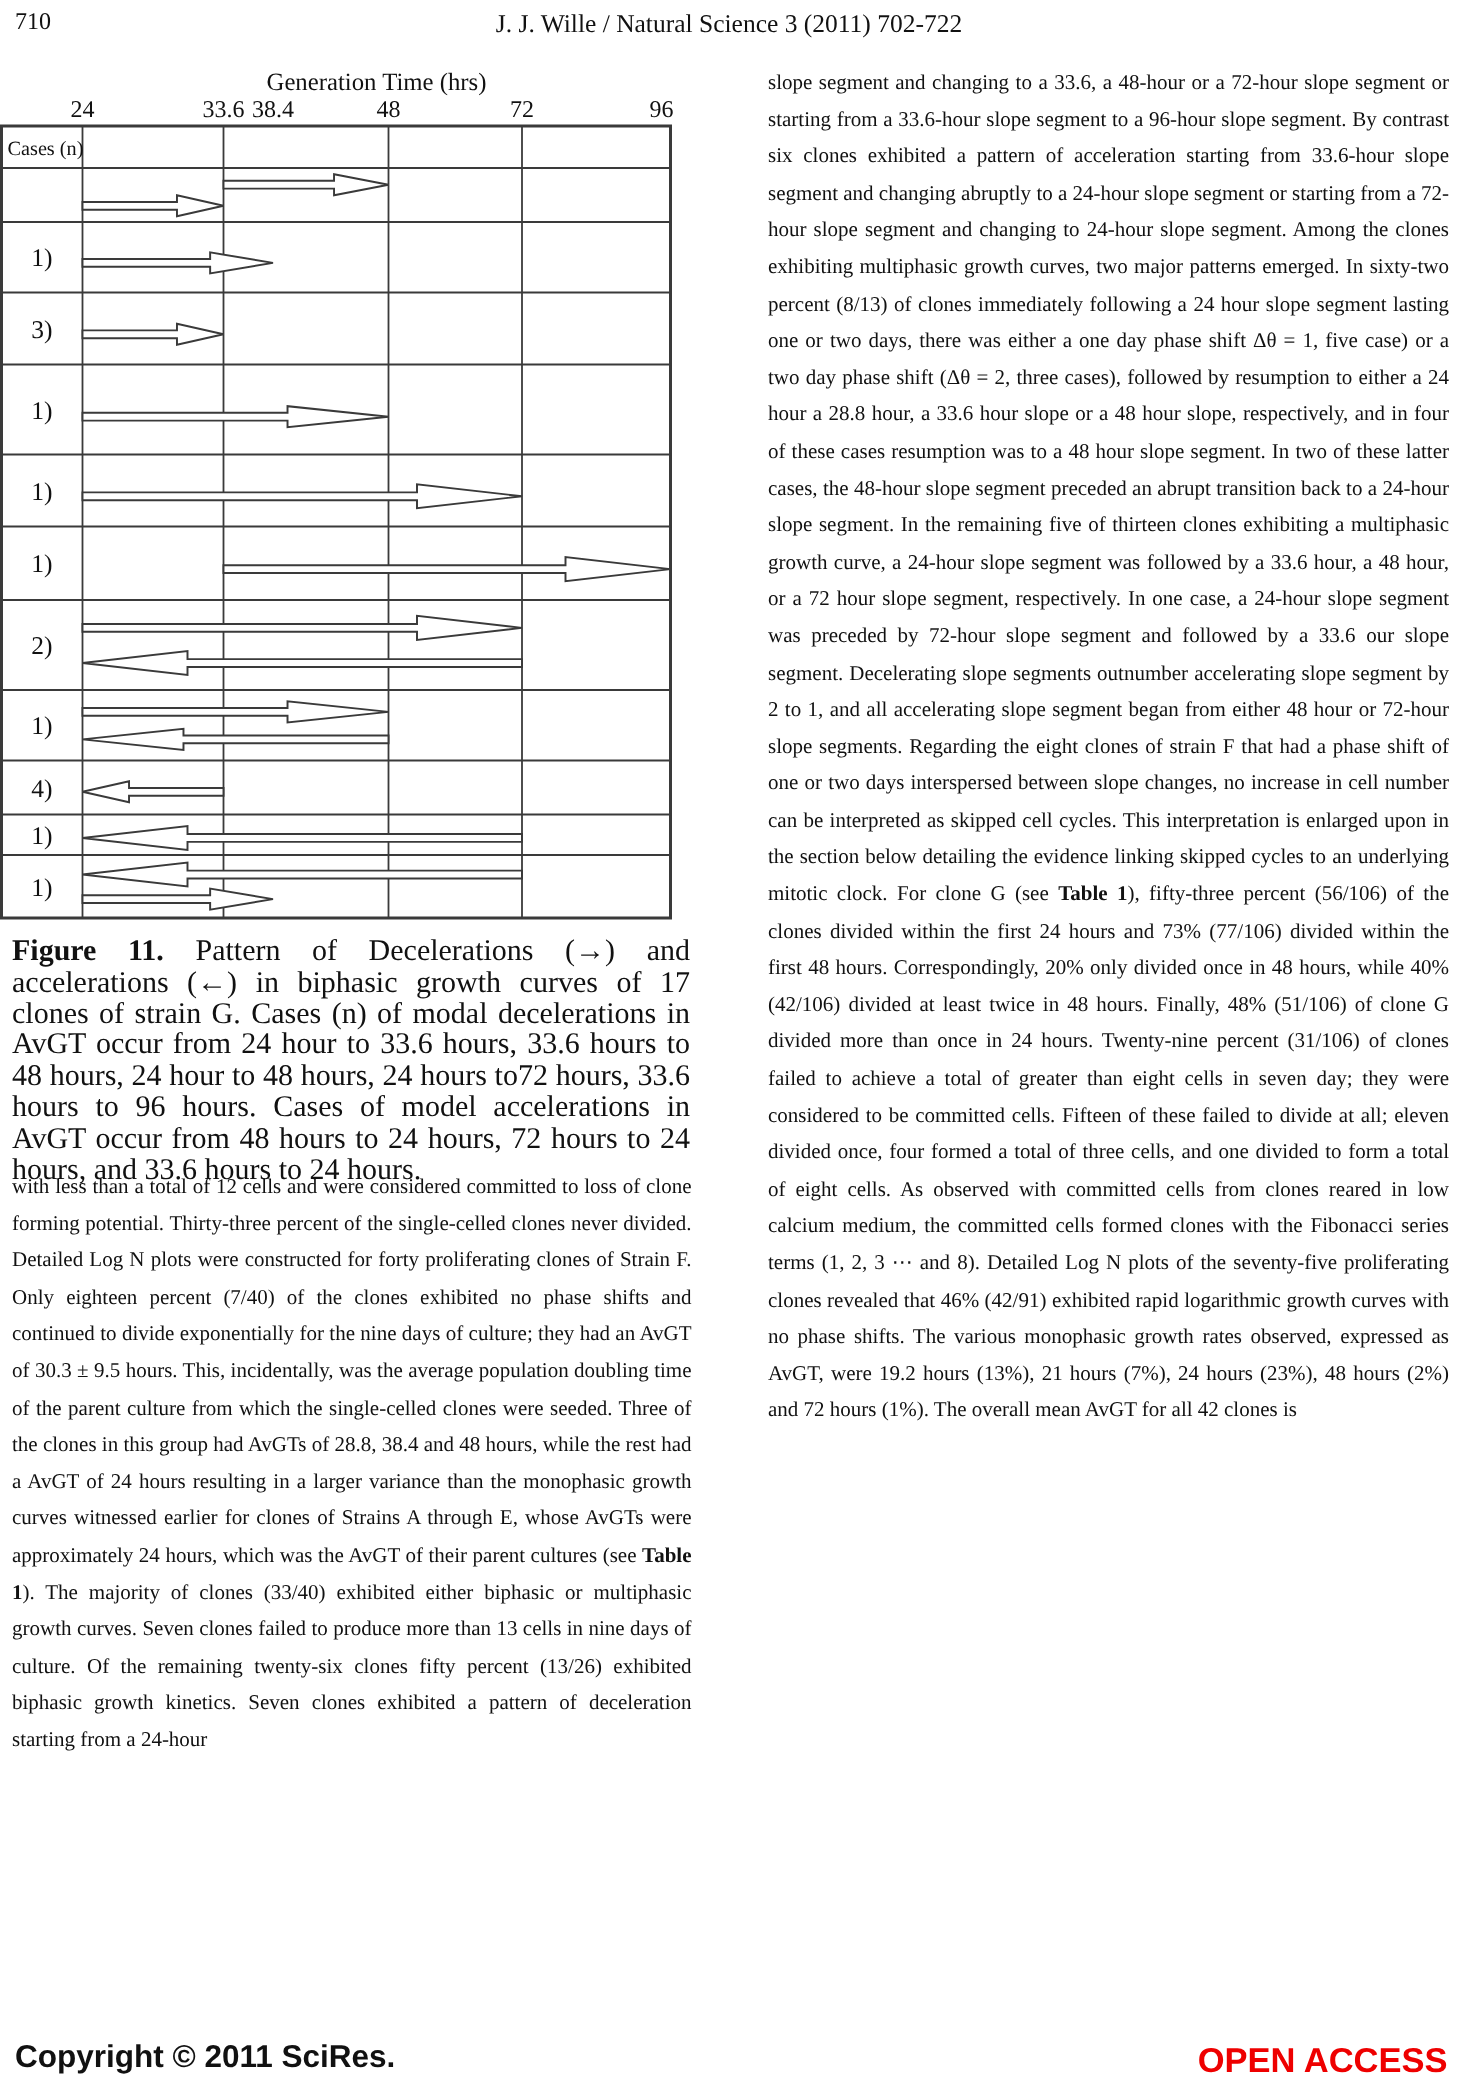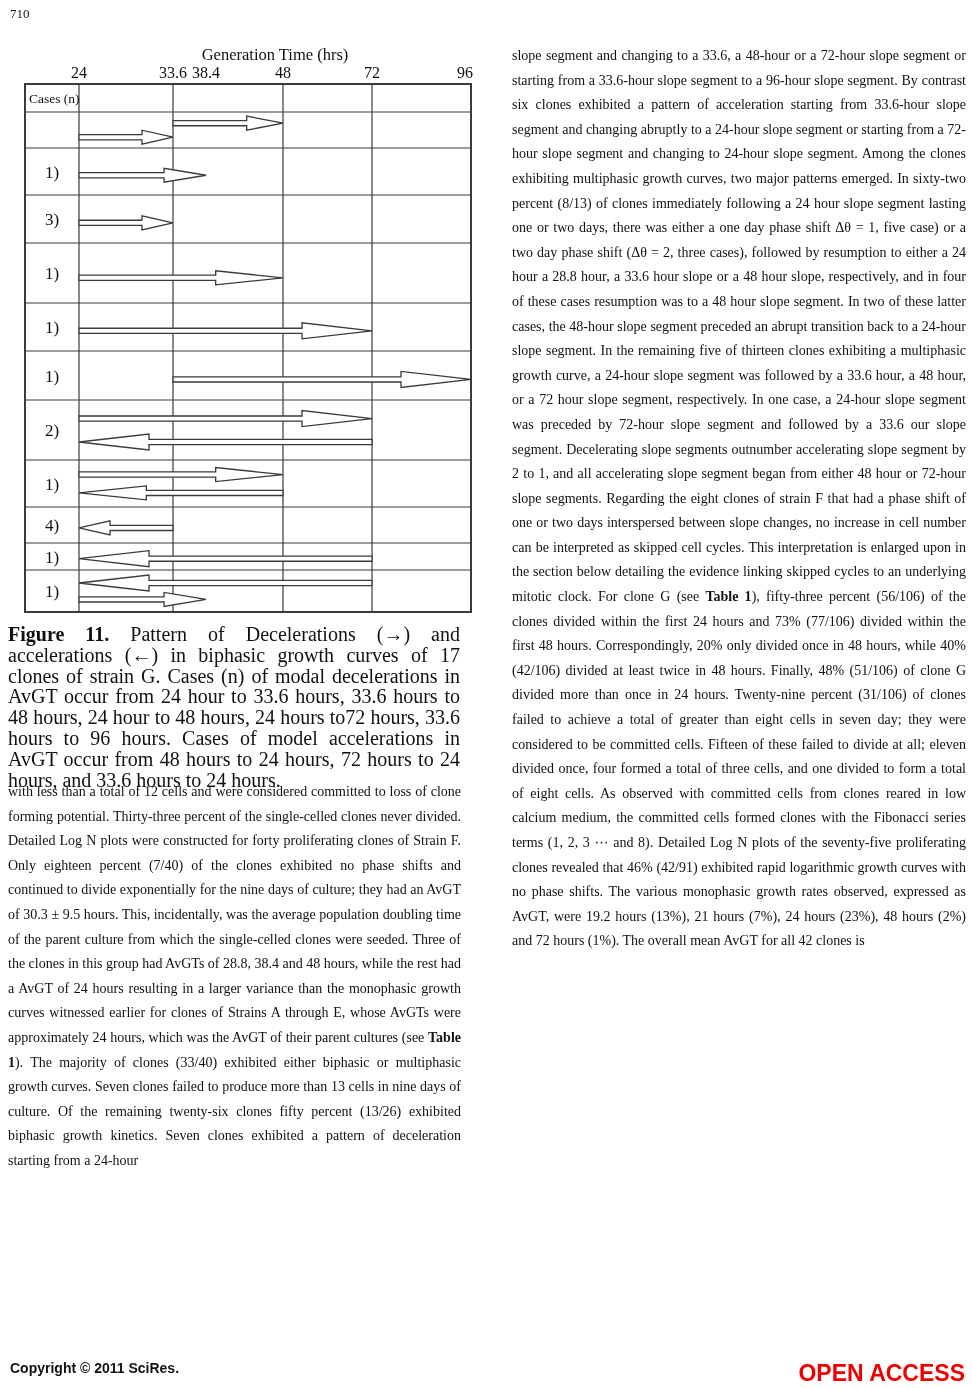--- a/index.html
+++ b/index.html
@@ -1,39 +1,40 @@
 <!DOCTYPE html>
 <html><head>
 <meta charset="utf-8">
 <style>
   html,body{margin:0;padding:0;background:#ffffff;}
   .page{position:relative;width:972px;height:1388px;background:#fff;overflow:hidden;
         font-family:"Liberation Serif","DejaVu Serif",serif;color:#111;}
-  .hdr-num{position:absolute;left:10px;top:6px;font-size:13px;}
+  .hdr-num{position:absolute;left:10px;top:6px;font-size:16px;}
   .hdr-head{position:absolute;left:0;top:6px;width:972px;text-align:center;font-size:17px;}
-  .figure-wrap{position:absolute;left:24px;top:45px;width:452px;height:570px;}
+  .figure-wrap{position:absolute;left:0;top:45px;width:452px;height:570px;}
   .caption{position:absolute;left:8px;top:624px;width:452px;margin:0;
            font-size:20px;line-height:20.8px;text-align:justify;}
   .caption b{font-weight:bold;}
   .col{position:absolute;margin:0;font-size:14px;line-height:24.6px;text-align:justify;}
   .col-left{left:8px;top:780px;width:453px;}
   .col-right{left:512px;top:44px;width:454px;}
   .col b{font-weight:bold;}
-  .footer-copy{position:absolute;left:10px;top:1360px;font-size:14px;font-weight:bold;
+  .footer-copy{position:absolute;left:10px;top:1360px;font-size:21px;font-weight:bold;
                font-family:"Liberation Sans","DejaVu Sans",sans-serif;}
   .footer-oa{position:absolute;right:7px;top:1360px;font-size:23px;font-weight:bold;
              font-family:"Liberation Sans","DejaVu Sans",sans-serif;}
   svg text{font-family:"Liberation Serif","DejaVu Serif",serif;fill:#111;}
 </style>
 </head>
 <body>
 
 <div class="page">
 
   <span class="hdr-num">710</span>
+  <div class="hdr-head">J. J. Wille / Natural Science 3 (2011) 702-722</div>
 
   <div class="figure-wrap" id="figure-chart"><svg viewBox="0 0 452 570" width="452" height="570">
         <text x="251" y="15" font-size="16.5" text-anchor="middle">Generation Time (hrs)</text>
         <text x="55" y="33" font-size="16" text-anchor="middle">24</text>
         <text x="149" y="33" font-size="16" text-anchor="middle">33.6</text>
         <text x="182" y="33" font-size="16" text-anchor="middle">38.4</text>
         <text x="259" y="33" font-size="16" text-anchor="middle">48</text>
         <text x="348" y="33" font-size="16" text-anchor="middle">72</text>
         <text x="441" y="33" font-size="16" text-anchor="middle">96</text>
         <rect x="1" y="39" width="446" height="528" fill="none" stroke="#3a3a3a" stroke-width="2"></rect>

